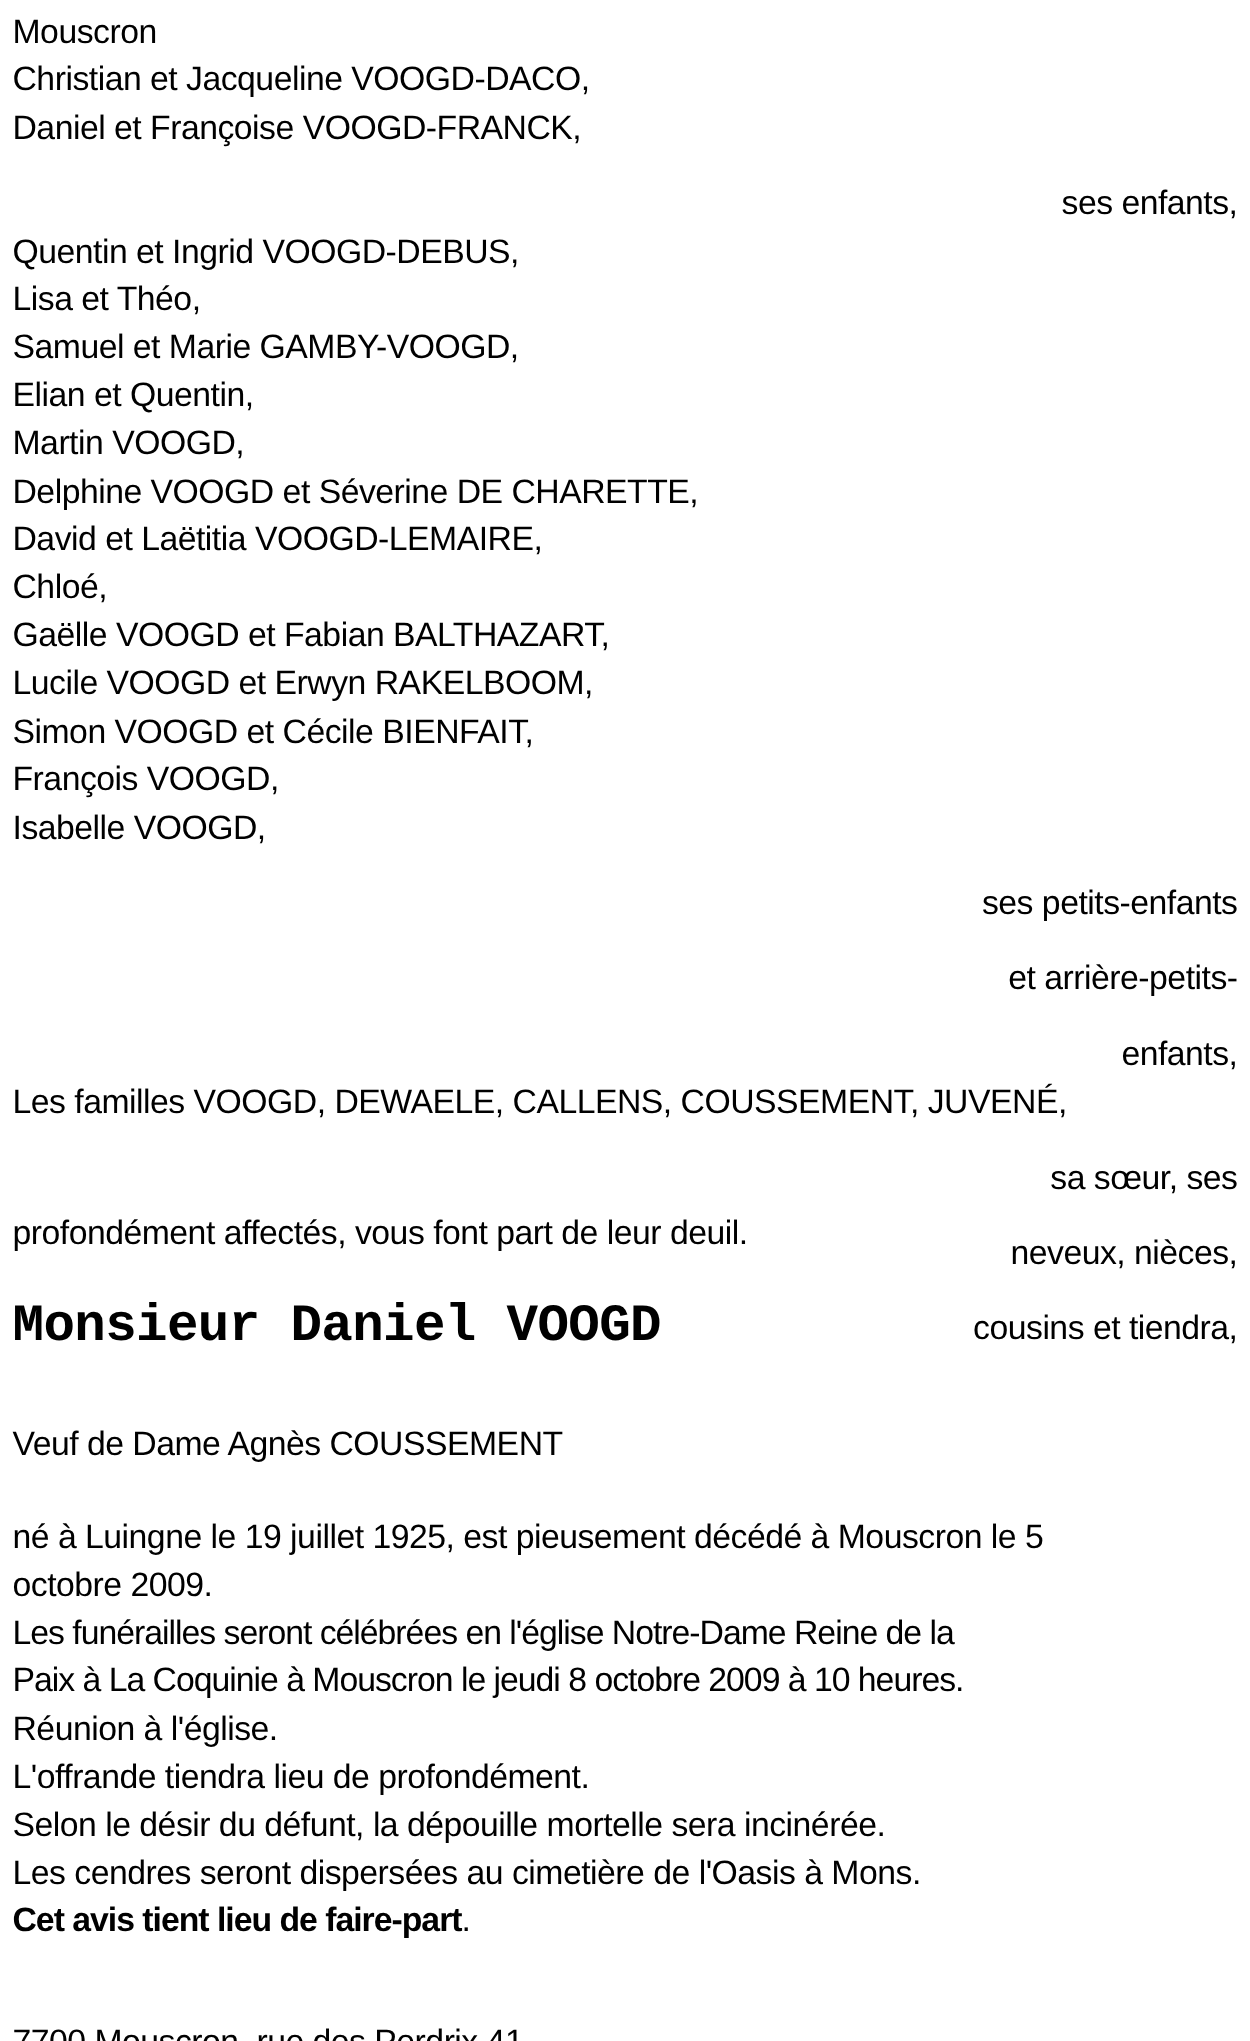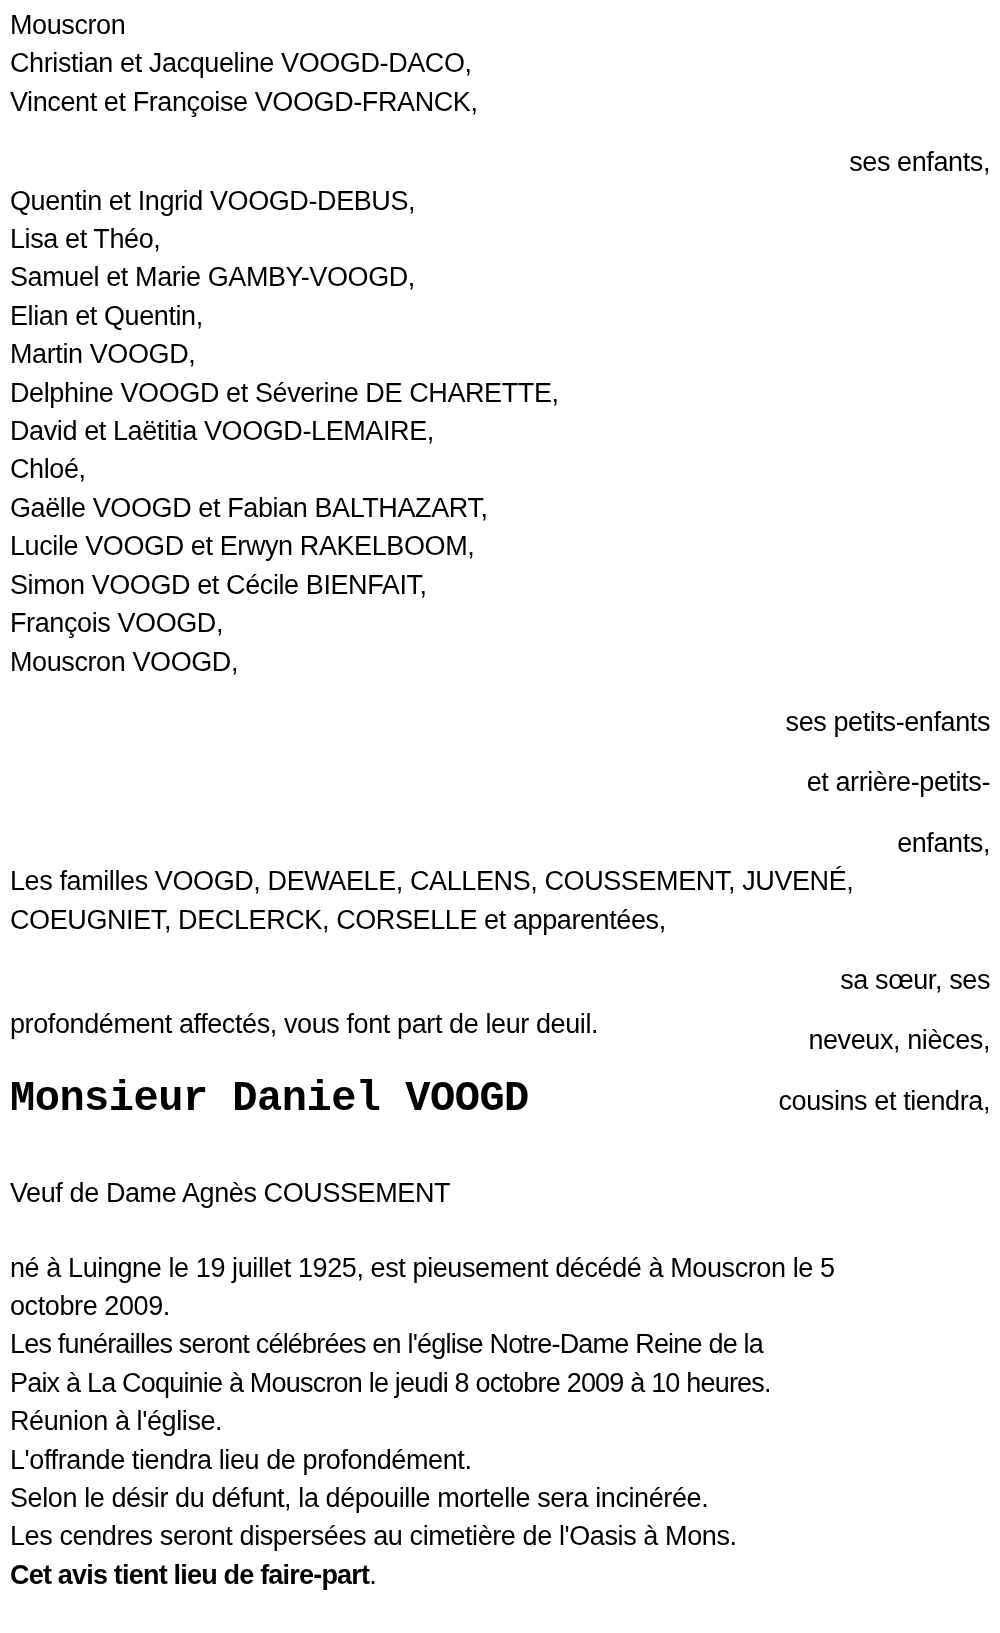--- a/index.html
+++ b/index.html
@@ -57,44 +57,43 @@
   .address-line { margin-top: 58px; }
 </style>
 </head>
 <body>
 
 <div class="page">
 
   <div class="line">Mouscron</div>
 
   <div class="line">Christian et Jacqueline VOOGD-DACO,</div>
-  <div class="line">Vincent et Françoise VOOGD-FRANCK,</div>
+  <div class="line">Daniel et Françoise VOOGD-FRANCK,</div>
 
   <div class="line caption">ses enfants,</div>
 
   <div class="line">Quentin et Ingrid VOOGD-DEBUS,</div>
   <div class="line">Lisa et Théo,</div>
   <div class="line">Samuel et Marie GAMBY-VOOGD,</div>
   <div class="line">Elian et Quentin,</div>
   <div class="line">Martin VOOGD,</div>
   <div class="line">Delphine VOOGD et Séverine DE CHARETTE,</div>
   <div class="line">David et Laëtitia VOOGD-LEMAIRE,</div>
   <div class="line">Chloé,</div>
   <div class="line">Gaëlle VOOGD et Fabian BALTHAZART,</div>
   <div class="line">Lucile VOOGD et Erwyn RAKELBOOM,</div>
   <div class="line">Simon VOOGD et Cécile BIENFAIT,</div>
   <div class="line">François VOOGD,</div>
-  <div class="line">Mouscron VOOGD,</div>
+  <div class="line">Isabelle VOOGD,</div>
 
   <div class="line caption">ses petits-enfants</div>
   <div class="line caption">et arrière-petits-</div>
   <div class="line caption">enfants,</div>
 
   <div class="line">Les familles VOOGD, DEWAELE, CALLENS, COUSSEMENT, JUVENÉ,</div>
-  <div class="line">COEUGNIET, DECLERCK, CORSELLE et apparentées,</div>
 
   <div class="mourning-section">
     <div class="mourning-captions">
       <div class="line caption">sa sœur, ses</div>
       <div class="line caption">neveux, nièces,</div>
       <div class="line caption">cousins et tiendra,</div>
     </div>
     <div class="mourning-statement">profondément affectés, vous font part de leur deuil.</div>
   </div>
 

